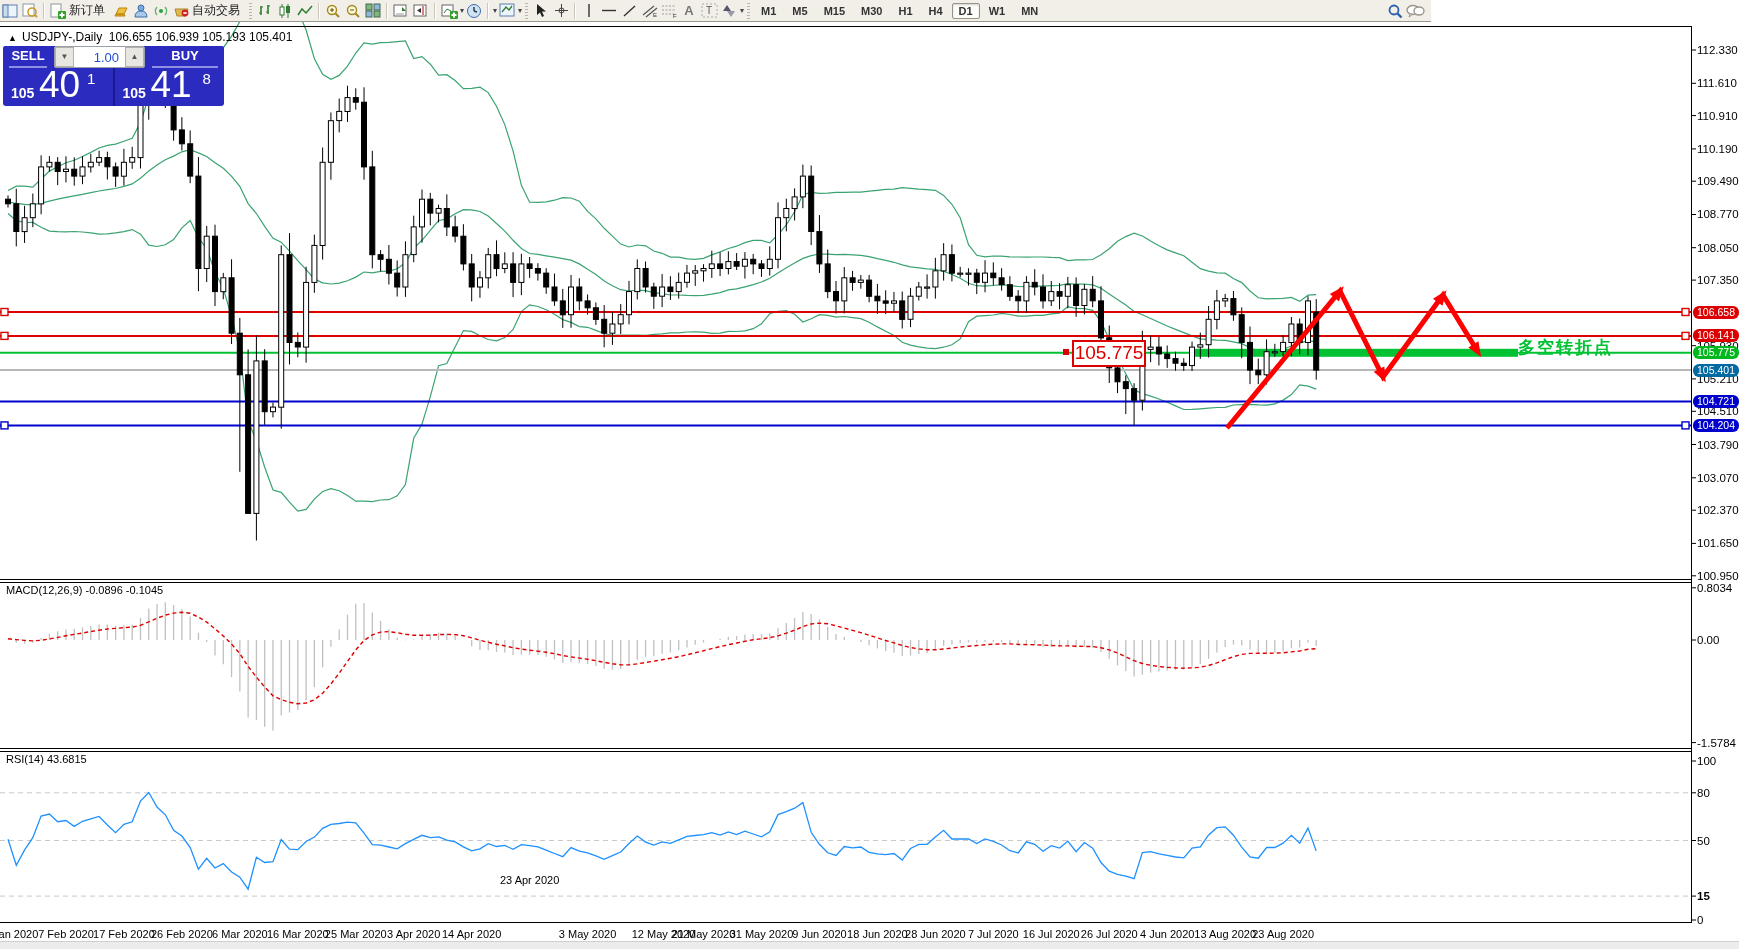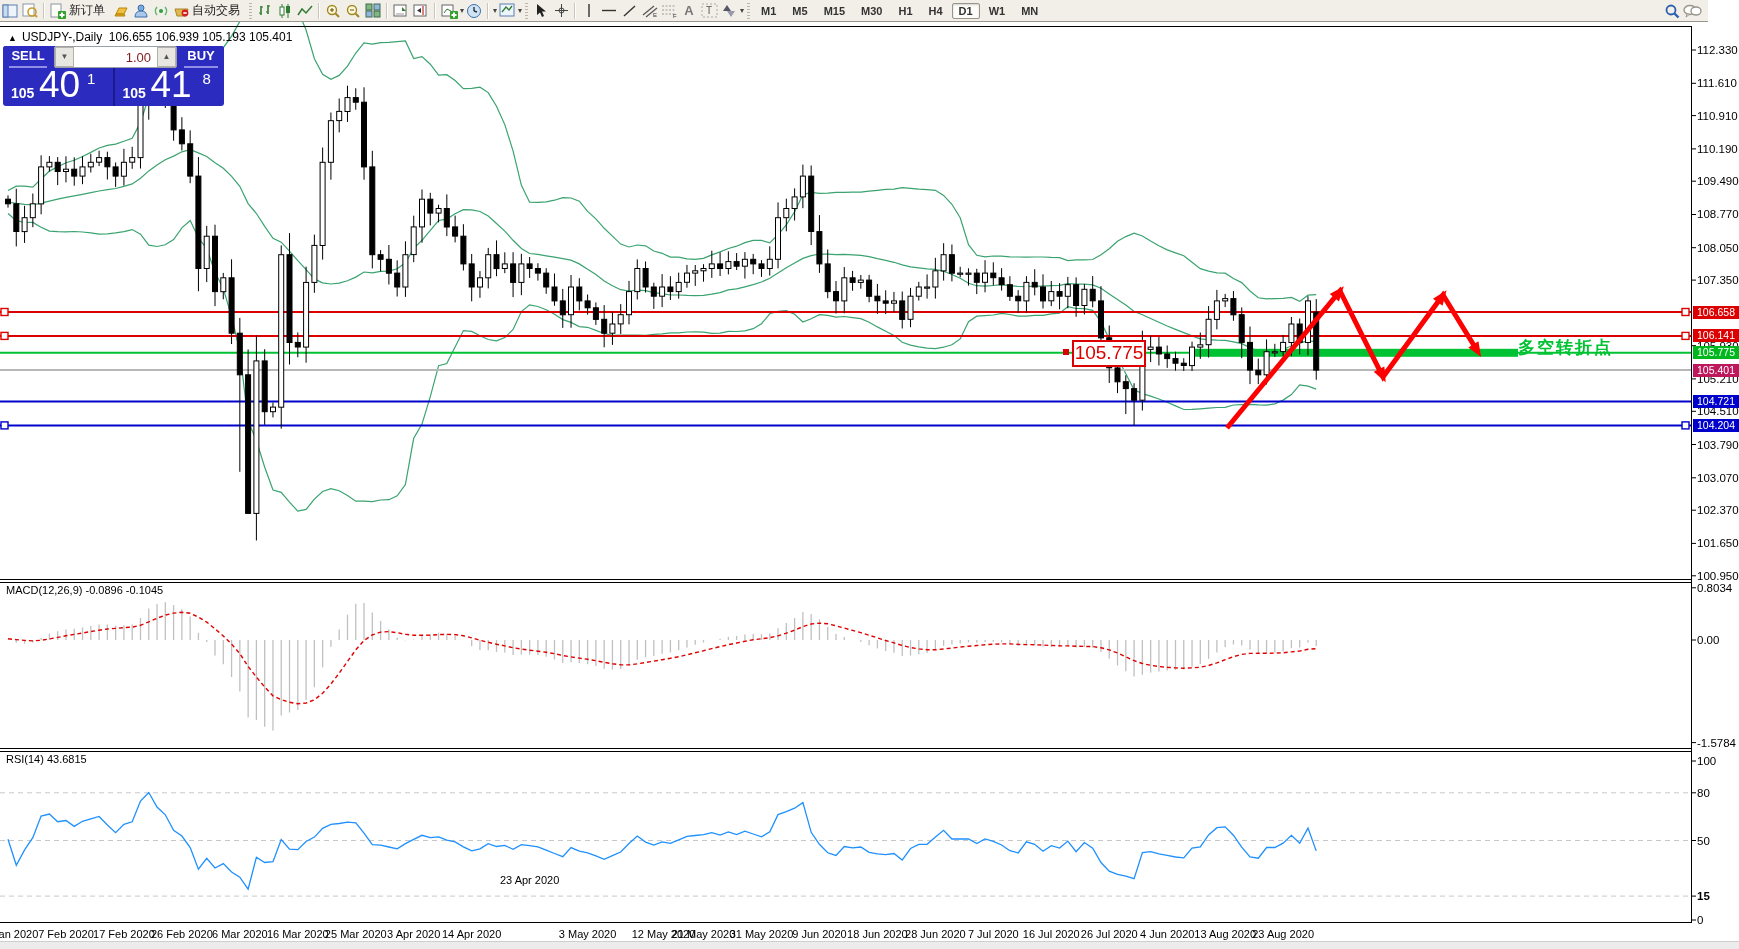--- a/index.html
+++ b/index.html
@@ -1,56 +1,56 @@
 <!DOCTYPE html>
 <html><head>
 <meta charset="utf-8">
 <style>
   html,body{margin:0;padding:0;background:#fff;}
   #screen{position:relative;width:1739px;height:949px;overflow:hidden;
     font-family:"Liberation Sans",sans-serif;background:#fff;-webkit-font-smoothing:none;}
   
-  #toolbar{position:absolute;left:0;top:0;width:1708px;height:21px;background:#f2efe9;
+  #toolbar{position:absolute;left:0;top:0;width:1431px;height:21px;background:#f2efe9;
     border-bottom:1px solid #9a968c;display:flex;align-items:center;font-size:12px;color:#222;}
   .tb-ic{width:20px;height:18px;display:flex;align-items:center;justify-content:center;flex:0 0 auto;cursor:default;}
   .tb-ic svg{display:block}
   .tb-lbl{margin:0 6px 0 1px;white-space:nowrap;}
   .tb-sep{width:1px;height:16px;background:#c9c5ba;border-right:1px solid #fff;margin:0 3px;flex:0 0 auto;}
   .tb-grip{width:5px;height:16px;margin:0 3px;flex:0 0 auto;
     background:repeating-linear-gradient(180deg,#b9b5aa 0 1px,transparent 1px 3px);width:3px;}
   .tb-dd{font-size:8px;color:#444;margin-left:1px;}
   .tf-btn{padding:1px 6px;margin:0 1px;border:1px solid transparent;border-radius:2px;color:#333;
     font-size:11px;font-weight:bold;flex:0 0 auto;cursor:default;}
   .tf-btn.active{background:#fdfdfa;border:1px solid #98948a;box-shadow:inset 0 1px 2px rgba(0,0,0,.18);}
   #tb-spacer{flex:1 1 auto;}
   
   #chartArea{position:absolute;left:0;top:22px;width:1739px;height:927px;background:#fff;}
   #chartTitle{position:absolute;left:8px;top:8px;font-size:12px;color:#000;white-space:nowrap;z-index:30;}
   #chartTitle .tri{font-size:9px;margin-right:5px;}
   svg#plot{position:absolute;left:0;top:0;z-index:5;}
   .axlab{position:absolute;left:1697px;font-size:11.5px;color:#000;z-index:10;white-space:nowrap;
     font-family:"Liberation Sans",sans-serif;}
   .badge{position:absolute;left:1693px;width:46px;height:13px;z-index:12;color:#fff;font-size:10.5px;
-    text-align:center;line-height:13px;white-space:nowrap;}
+    text-align:center;line-height:13px;white-space:nowrap;border-radius:6px;}
   .datelab{position:absolute;font-size:11px;color:#000;transform:translateX(-50%);white-space:nowrap;z-index:8;}
   .indlab{position:absolute;left:6px;font-size:11px;color:#000;z-index:9;white-space:nowrap;}
   #levelTag{position:absolute;z-index:20;border:2px solid #dd0000;background:#fff;color:#dd0000;
     font-size:19px;line-height:21px;text-align:center;}
   #pivotText{position:absolute;z-index:20;color:#00c232;font-weight:bold;font-size:17px;letter-spacing:2px;white-space:nowrap;}
   
   #tradePanel{position:absolute;left:3px;top:24px;width:221px;height:60px;background:#2b2bbf;z-index:40;
     border-radius:3px;color:#fff;}
   #tpTop{position:absolute;left:0;top:0;width:100%;height:22px;display:flex;}
   .tp-btn{background:#2b2bbf;color:#fff;font-weight:bold;font-size:13px;text-align:center;line-height:20px;cursor:pointer;}
   .tp-btn .ul{display:block;height:2px;background:#8f8fe8;margin:0 6px;}
   #tpSell{width:50px;border-radius:3px 0 0 0;}
-  #tpBuy{width:46px;margin-left:auto;border-radius:0 3px 0 0;text-align:center;}
+  #tpBuy{width:78px;margin-left:auto;border-radius:0 3px 0 0;text-align:center;}
   #tpVol{flex:1;display:flex;background:#fff;border:1px solid #9aa0a8;border-radius:2px;margin:0 1px;height:20px;}
   .spin{width:17px;background:#e8e6e0;border:1px solid #b5b1a8;color:#555;font-size:8px;text-align:center;line-height:18px;cursor:pointer;}
-  #tpVol input{flex:1;border:0;outline:0;font-size:13px;text-align:right;padding-right:6px;width:40px;color:#7f1d1d;
+  #tpVol input{flex:1;border:0;outline:0;font-size:13px;text-align:right;padding-right:6px;width:40px;color:#1d4ed8;
     font-family:"Liberation Sans",sans-serif;}
   #tpPrices{position:absolute;left:0;top:22px;width:100%;height:38px;display:flex;}
   .tp-price{flex:1;position:relative;cursor:pointer;}
   .tp-price .small{position:absolute;left:8px;bottom:5px;font-size:14px;font-weight:bold;}
   .tp-price .big{position:absolute;left:36px;top:-4px;font-size:37px;font-weight:normal;}
   .tp-price .sup{position:absolute;font-size:15px;top:2px;}
   #sellPrice .sup{left:84px;} #buyPrice .sup{left:88px;}
   #tpPrices .gap{width:2px;background:#1a1a8e;}
   #bottomStrip{position:absolute;left:0;top:919px;width:1739px;height:8px;background:#ececec;border-top:1px solid #cfcfcf;}
 </style>
@@ -884,21 +884,21 @@
         <div class="axlab" style="top: 733px;">100</div>
         <div class="axlab" style="top: 764.8px;">80</div>
         <div class="axlab" style="top: 812.5px;">50</div>
         <div class="axlab" style="top: 868.15px; font-weight: bold;">15</div>
         <div class="axlab" style="top: 892px;">0</div>
         <div class="badge" style="background: rgb(221, 0, 0); top: 283.546px;">106.658</div>
         <div class="badge" style="background: rgb(221, 0, 0); top: 307.432px;">106.141</div>
         <div class="badge" style="background: rgb(0, 184, 30); top: 324.341px;">105.775</div>
         <div class="badge" style="background: rgb(0, 0, 204); top: 373.036px;">104.721</div>
         <div class="badge" style="background: rgb(0, 0, 204); top: 396.921px;">104.204</div>
-        <div class="badge" style="background: #be185d; top: 341.62px;">105.401</div>
+        <div class="badge" style="background: #0369a1; top: 341.62px;">105.401</div>
       </div>
     <div id="dateLabels">
         <div class="datelab" style="left: 8px; top: 906px;">29 Jan 2020</div>
         <div class="datelab" style="left: 65.96px; top: 906px;">7 Feb 2020</div>
         <div class="datelab" style="left: 123.92px; top: 906px;">17 Feb 2020</div>
         <div class="datelab" style="left: 181.88px; top: 906px;">26 Feb 2020</div>
         <div class="datelab" style="left: 239.84px; top: 906px;">6 Mar 2020</div>
         <div class="datelab" style="left: 297.8px; top: 906px;">16 Mar 2020</div>
         <div class="datelab" style="left: 355.76px; top: 906px;">25 Mar 2020</div>
         <div class="datelab" style="left: 413.72px; top: 906px;">3 Apr 2020</div>

